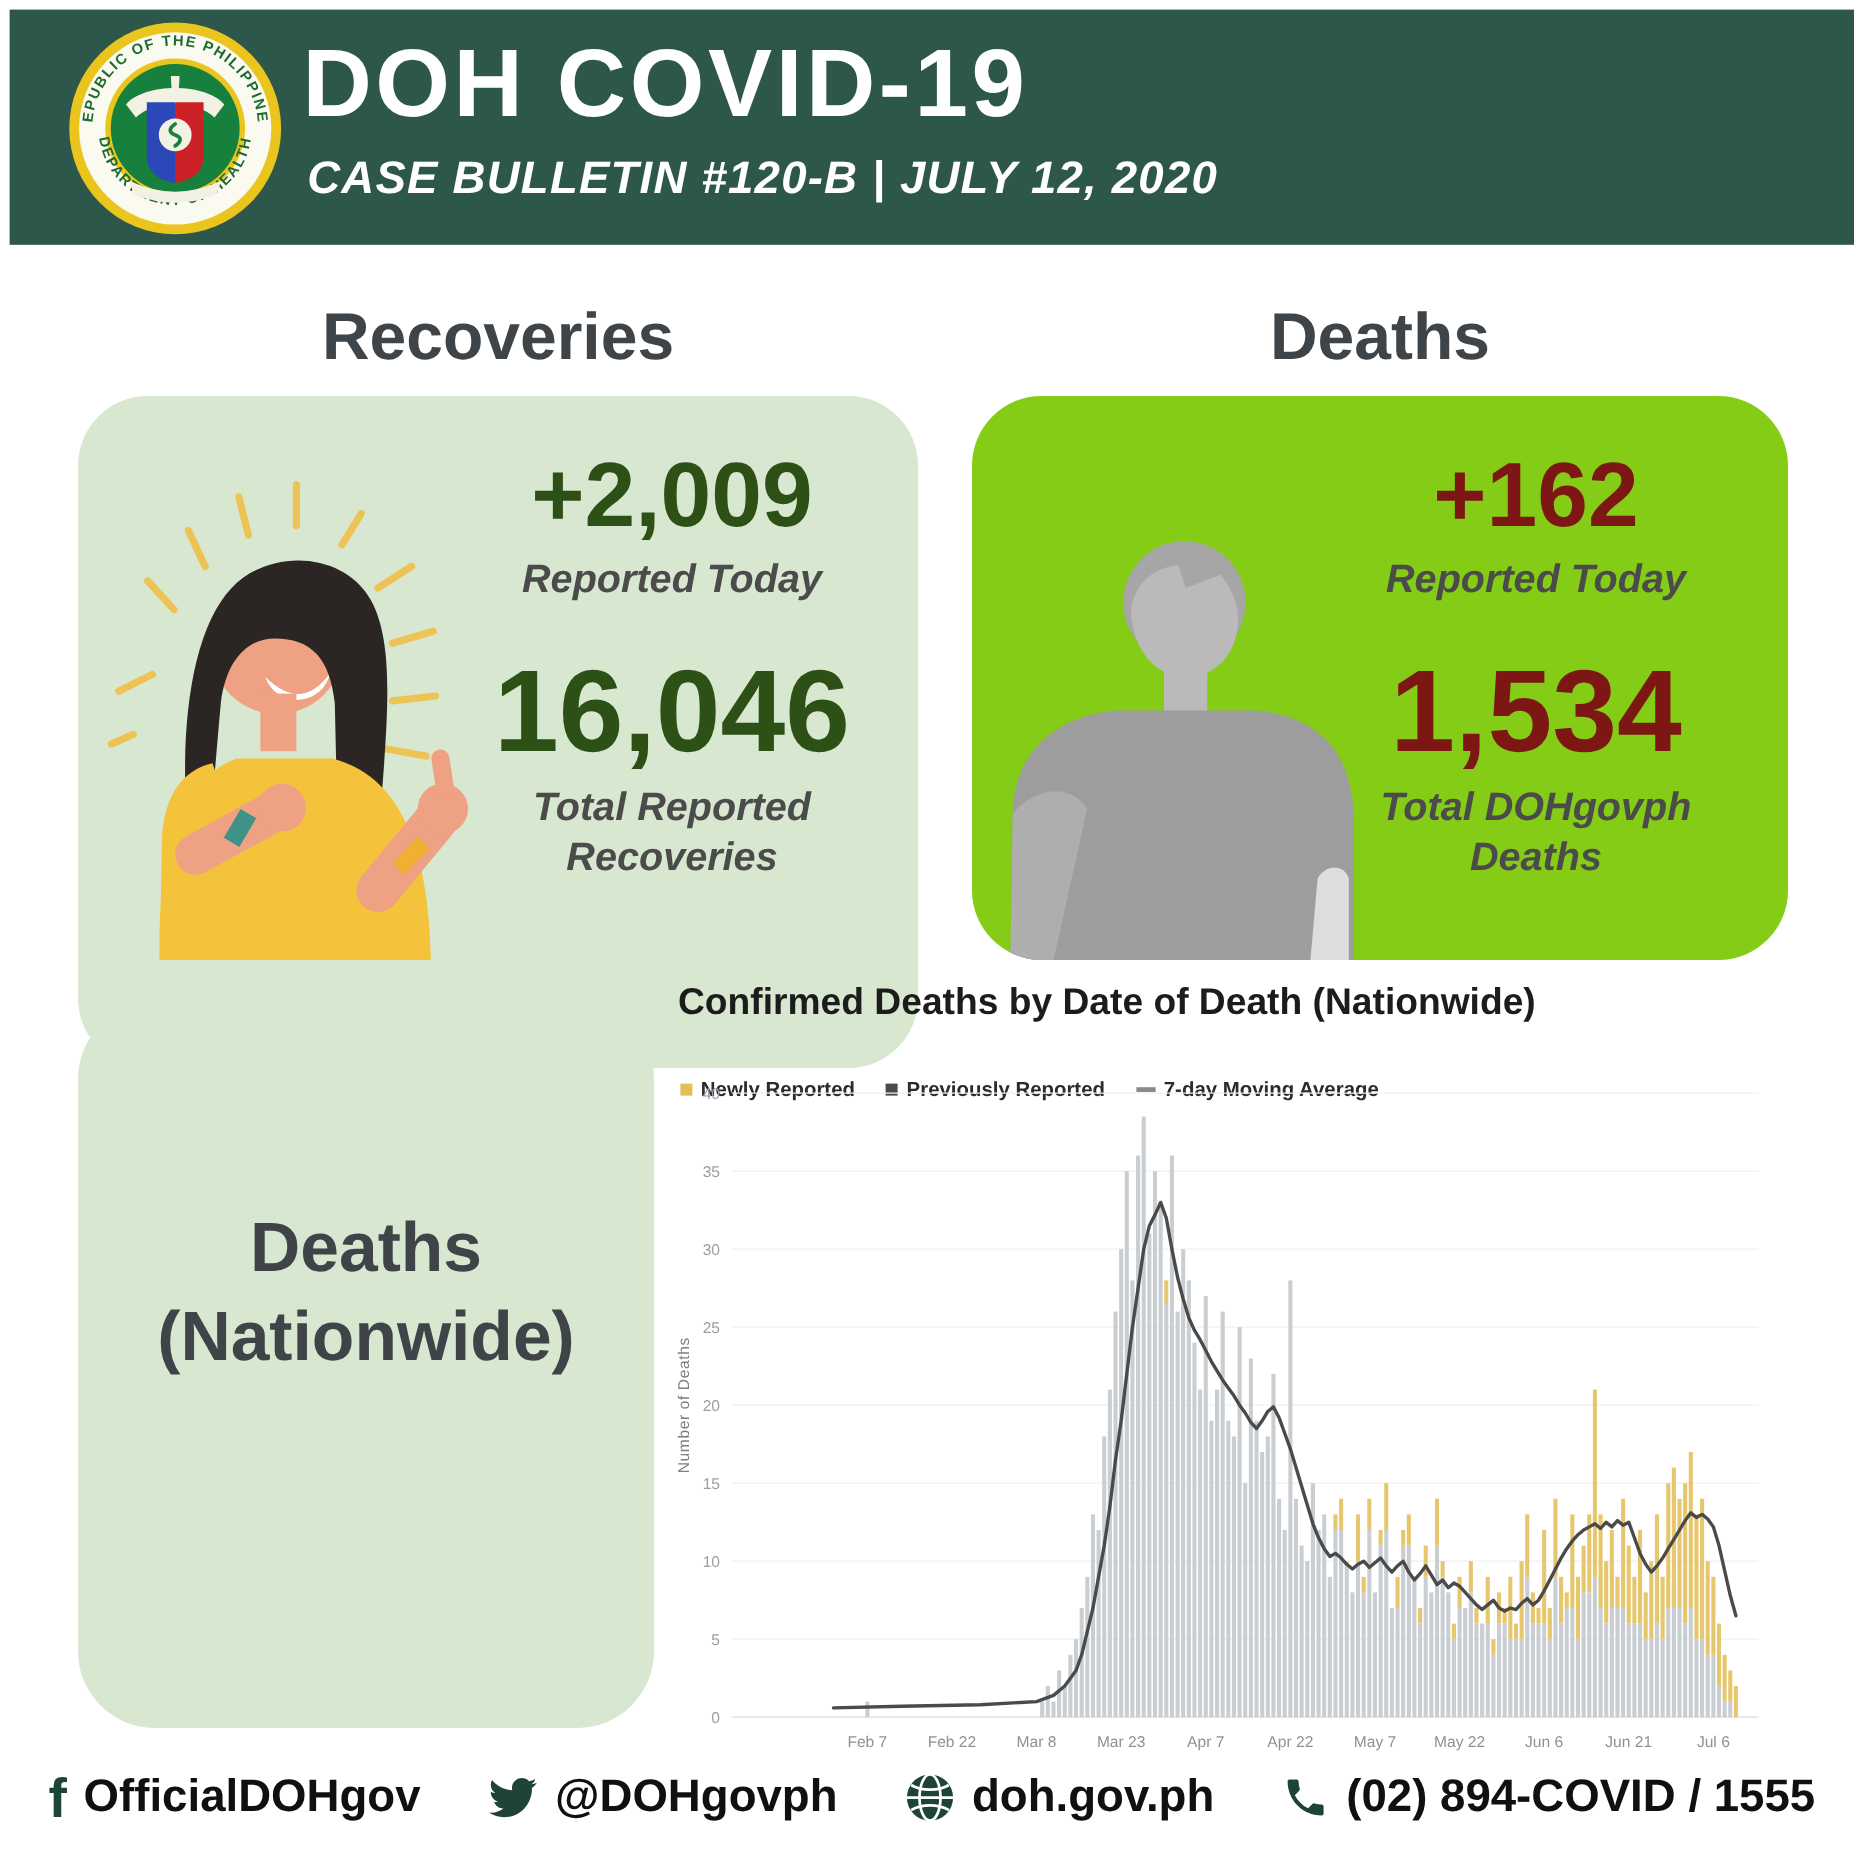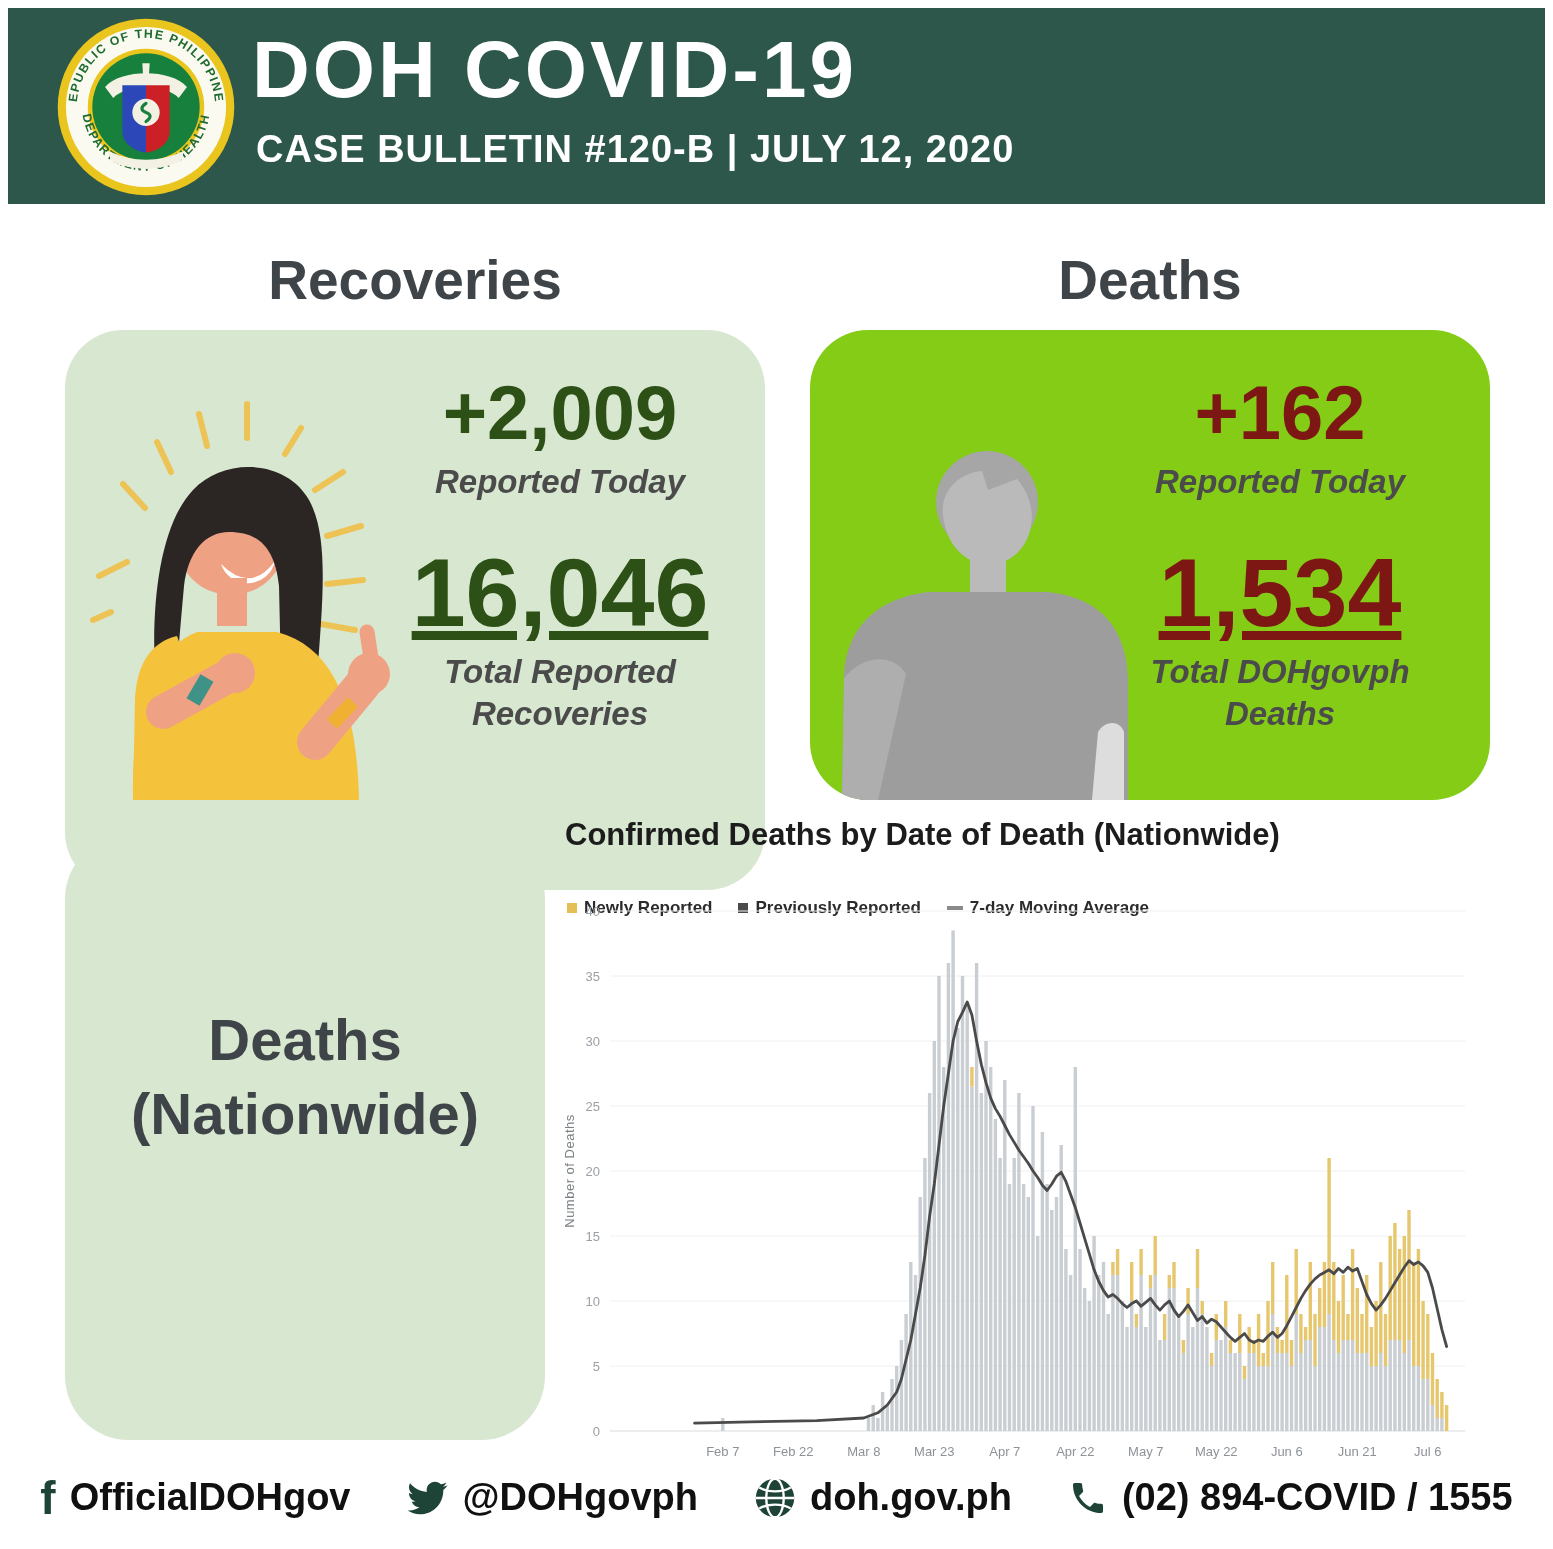--- a/index.html
+++ b/index.html
@@ -5,38 +5,38 @@
   * { margin:0; padding:0; box-sizing:border-box; }
   body { background:#ffffff; font-family:"Liberation Sans", sans-serif; }
   .page { position:relative; width:1553px; height:1549px; background:#ffffff; overflow:hidden; }
 
   
   .header { position:absolute; left:8px; top:8px; width:1537px; height:196px; background:#2c574a; }
   .logo { position:absolute; left:47px; top:8px; width:182px; height:182px; }
   .header-title { position:absolute; left:244px; top:16px; font-size:80px; font-weight:800;
                   letter-spacing:3px; color:#ffffff; }
   .header-subtitle { position:absolute; left:248px; top:120px; font-size:38px; font-weight:700;
-                     letter-spacing:1px; color:#ffffff; }
+                     letter-spacing:1px; color:#ffffff;font-style:italic; }
 
   
   .sec-heading { position:absolute; font-size:55px; font-weight:800; color:#3f4448; text-align:center; }
   .h-recov { left:65px; top:248px; width:700px; }
   .h-death { left:810px; top:248px; width:680px; }
 
   
   .card { position:absolute; border-radius:58px; overflow:hidden; }
   .card-recoveries { left:65px; top:330px; width:700px; height:560px; background:#d8e7d0; }
   .card-deaths     { left:810px; top:330px; width:680px; height:470px; background:#84cc16; }
   .card-nationwide { left:65px; top:835px; width:480px; height:605px; background:#d8e7d0; border-radius:64px; }
 
   .stats { position:absolute; top:45px; text-align:center; }
   .stats-recov { left:320px; width:350px; }
   .stats-death { left:295px; width:350px; }
   .stat-delta { font-size:76px; font-weight:800; line-height:1.0; }
-  .stat-total { font-size:97px; font-weight:800; line-height:1.0; margin-top:42px;text-decoration:underline; }
+  .stat-total { font-size:97px; font-weight:800; line-height:1.0; margin-top:42px; }
   .green { color:#2d5016; }
   .maroon { color:#7d1713; }
   .stat-caption { font-size:33px; font-style:italic; font-weight:700; color:#4b4b4b;
                   margin-top:10px; line-height:1.25; }
   .illu { position:absolute; }
 
   .nationwide-text { padding-top:168px; text-align:center; font-size:58px; font-weight:800;
                      color:#3f4448; line-height:74px; }
 
   

